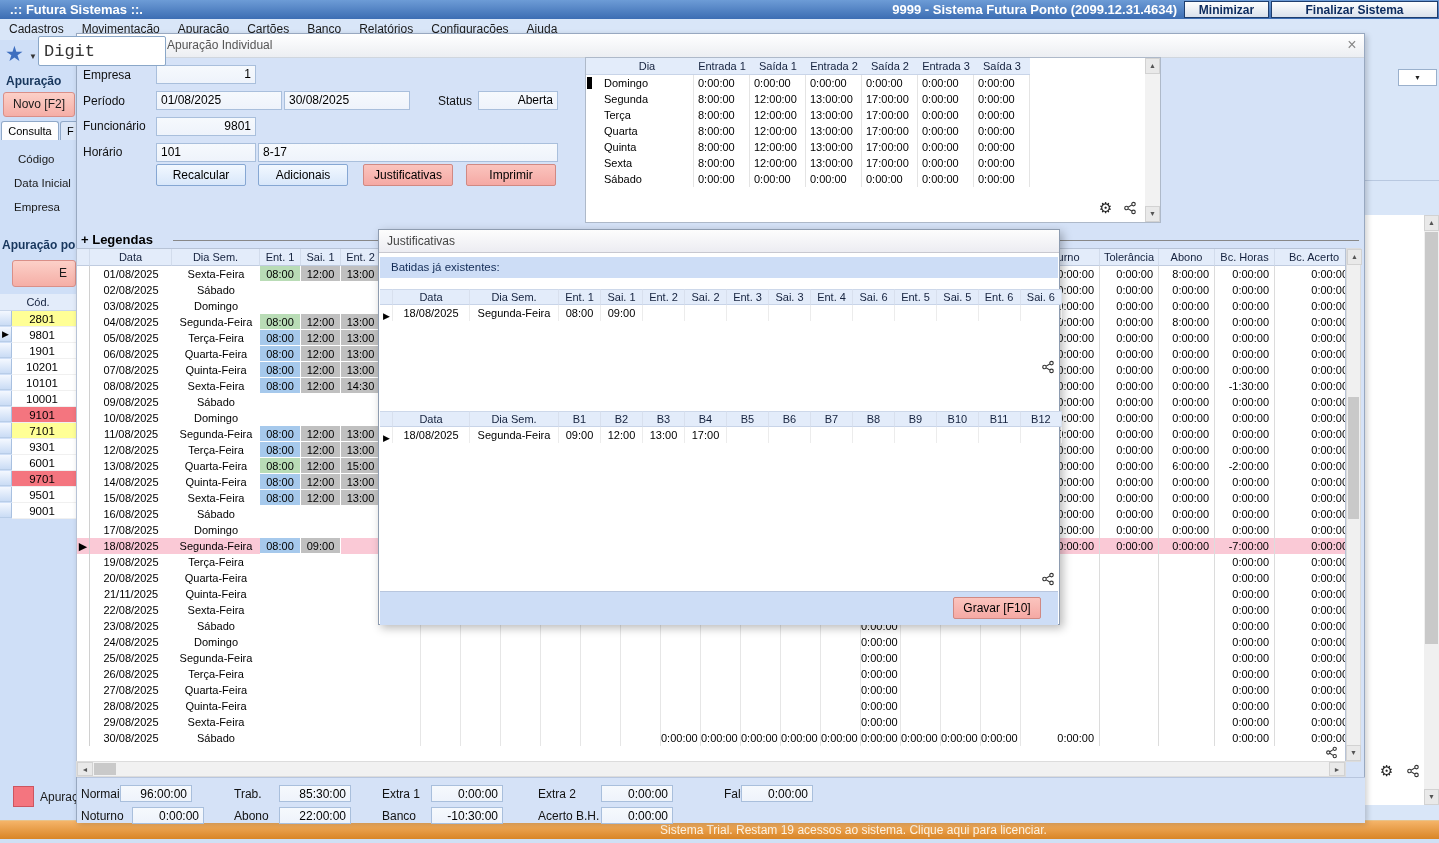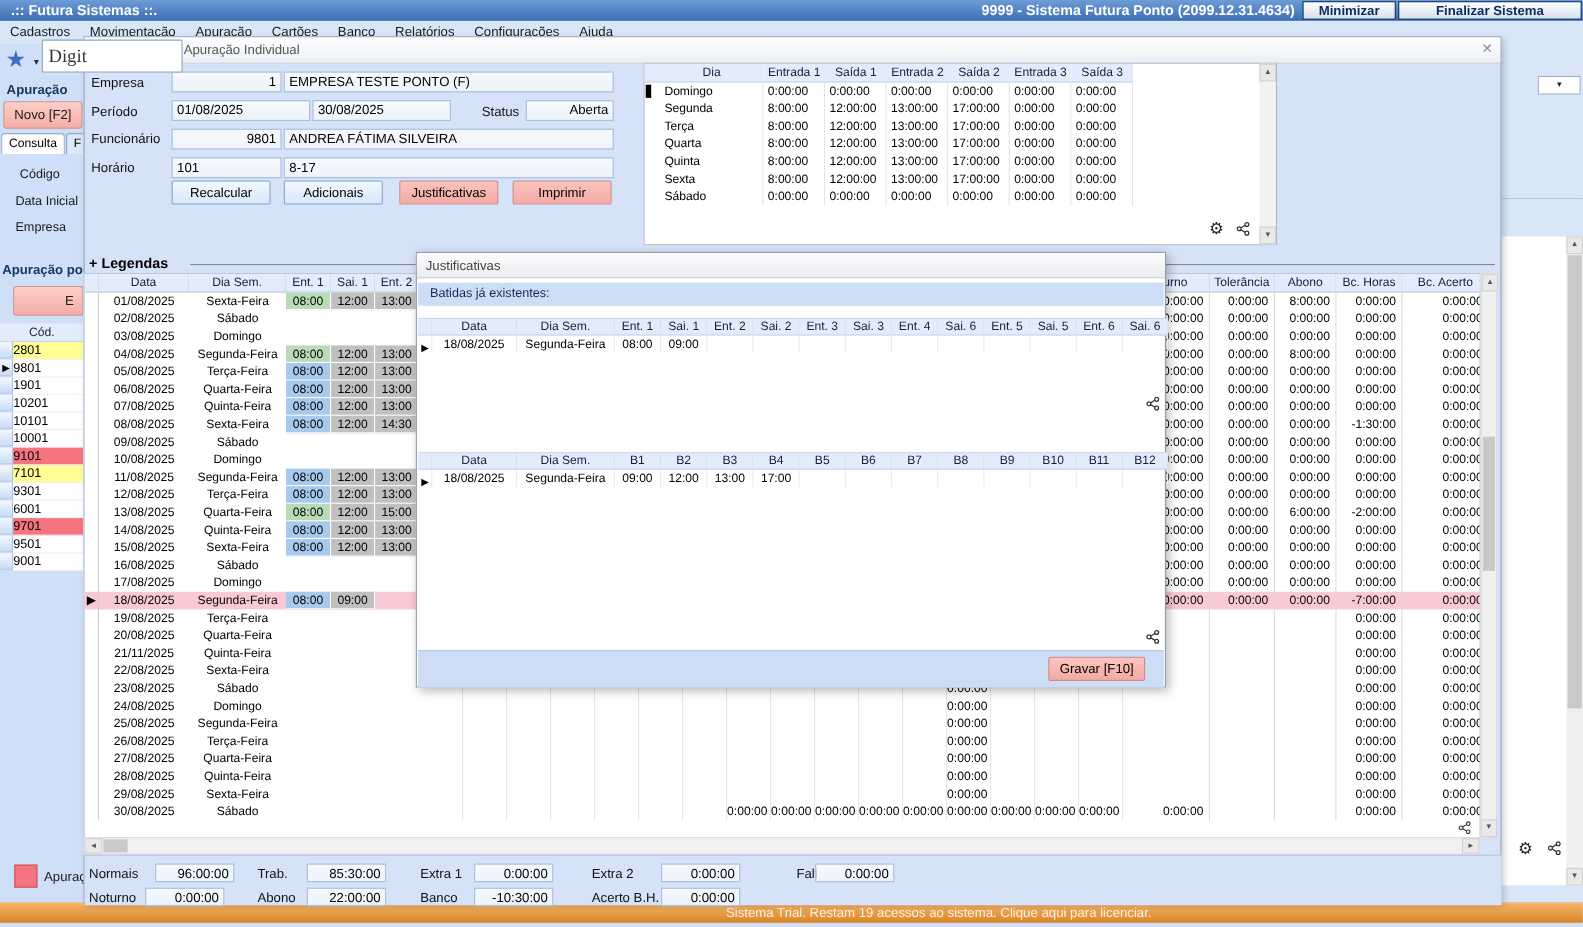--- a/index.html
+++ b/index.html
@@ -8,21 +8,21 @@
   
   #titlebar{left:0;top:0;width:1439px;height:19px;background:linear-gradient(180deg,#6d9cd6,#3c6db3);}
   #title-left{left:10px;top:2px;color:#fff;font-size:13px;font-weight:bold;}
   #title-right{right:262px;top:2px;color:#fff;font-size:13px;font-weight:bold;}
   .cap-btn{top:1px;height:17px;background:linear-gradient(180deg,#fdfefe,#d9e1ec);border:1px solid #1e3e6e;color:#0c2b5e;font-weight:bold;font-size:12px;text-align:center;line-height:16px;box-sizing:border-box;}
   #menubar{left:0;top:19px;width:1439px;height:21px;background:#d9e6f8;white-space:nowrap;}
   .mitem{display:inline-block;padding:0 9px;font-size:12px;line-height:21px;color:#1a1a1a;}
   
   #star-icon{left:5px;top:42px;font-size:21px;color:#3e6fbf;z-index:15;}
   #star-caret{left:29px;top:52px;font-size:8px;color:#333;z-index:15;}
-  #fav-input{left:38px;top:36px;width:116px;height:28px;border:1px solid #8aa7c8;border-radius:2px;background:#fff;font-size:17px;color:#333;padding:0 5px;z-index:15;font-family:Liberation Serif, serif;}
+  #fav-input{left:38px;top:36px;width:116px;height:28px;border:1px solid #8aa7c8;border-radius:2px;background:#fff;font-size:17px;color:#333;padding:0 5px;z-index:15;font-family:Liberation Mono, monospace;}
   
   #x-icon{left:1353px;top:40px;font-size:24px;font-weight:bold;color:#2b6cb8;}
   #headset-icon{left:1381px;top:40px;}
   #help-icon{left:1413px;top:41px;width:21px;height:21px;border-radius:50%;background:#2f6fc0;color:#fff;font-weight:bold;font-size:14px;text-align:center;line-height:21px;}
   #right-drop{left:1398px;top:69px;width:39px;height:17px;background:#fff;border:1px solid #9ab0cc;font-size:7px;color:#222;text-align:center;line-height:16px;box-sizing:border-box;}
   #right-blue{left:1365px;top:36px;width:74px;height:179px;background:#d9e6f8;}
   #right-line{left:1365px;top:180px;width:74px;height:1px;background:#b8c8e0;}
   #right-white{left:1365px;top:215px;width:74px;height:590px;background:#fff;}
   #right-blue2{left:1365px;top:805px;width:74px;height:15px;background:#d9e6f8;}
   .sb-v{width:15px;background:#f0f0f0;}
@@ -34,21 +34,21 @@
   #novo-btn{left:3px;top:92px;width:72px;height:25px;line-height:23px;}
   .tab{top:121px;height:19px;border:1px solid #8fa8c8;border-bottom:none;border-radius:3px 3px 0 0;font-size:11px;text-align:center;line-height:18px;box-sizing:border-box;}
   #tab-consulta{left:1px;width:58px;background:#fdfdfe;}
   #tab-2{left:60px;width:42px;background:#dce7f7;text-align:left;padding-left:6px;}
   .side-label{font-size:11.5px;color:#1a1a1a;}
   #sec2-title{left:2px;top:238px;font-size:12px;font-weight:bold;color:#17365d;white-space:nowrap;}
   #side-btn2{left:12px;top:260px;width:64px;height:27px;line-height:25px;text-align:right;padding-right:8px;}
   #cod-header{left:0;top:294px;width:76px;height:17px;background:#e3ecfa;border-bottom:1px solid #c9d6ea;font-size:11px;color:#14213d;text-align:center;line-height:16px;box-sizing:border-box;}
   #codes{left:0;top:311px;width:78px;}
   .codind{position:absolute;left:0;width:12px;height:15px;background:linear-gradient(180deg,#f4f8ff,#cadcf5);border-right:1px solid #a8c0e0;border-bottom:1px solid #b8cde8;box-sizing:border-box;}
-  .codval{position:absolute;left:12px;width:64px;height:16px;font-size:11.5px;text-align:left;padding-right:4px;line-height:16px;box-sizing:border-box;border-bottom:1px solid #f0f0f0;background:#fff;}
+  .codval{position:absolute;left:12px;width:64px;height:16px;font-size:11.5px;text-align:center;padding-right:4px;line-height:16px;box-sizing:border-box;border-bottom:1px solid #f0f0f0;background:#fff;}
   .code-y{background:var(--codey);} .code-r{background:var(--coder);}
   .rowarrow{position:absolute;font-size:9px;color:#000;}
   #legend-box{left:13px;top:786px;width:19px;height:19px;background:var(--coder);border:1px solid #cc5560;}
   #legend-label{left:40px;top:790px;font-size:12px;color:#1a1a1a;white-space:nowrap;}
   
   #dlgA{left:76px;top:33px;width:1289px;height:789px;background:#d5e2f7;border:1px solid #98a8c0;box-shadow:2px 2px 6px rgba(0,0,0,.2);z-index:10;box-sizing:border-box;}
   #dlgA-titlebar{left:0;top:0;width:100%;height:23px;background:linear-gradient(180deg,#ffffff,#eceef2);border-bottom:1px solid #d0d6de;}
   #dlgA-title{left:90px;top:4px;font-size:12px;color:#555;}
   #dlgA-close{left:1266px;top:2px;font-size:16px;color:#888;width:18px;text-align:center;}
   .flabel{font-size:12px;color:#111;}
@@ -179,31 +179,29 @@
 <div class="abs" id="legend-label">Apuração</div>
 
 <div class="abs" id="dlgA">
   <div class="abs" id="dlgA-titlebar">
     <div class="abs" id="dlgA-title">Apuração Individual</div>
     <div class="abs" id="dlgA-close">×</div>
   </div>
 
   <div class="abs flabel" style="left:6px;top:34px;">Empresa</div>
   <div class="abs fld fr" style="left:79px;top:31px;width:100px;">1</div>
-  <div class="abs fld" style="left:181px;top:31px;width:300px;">EMPRESA TESTE PONTO (F)</div>
 
   <div class="abs flabel" style="left:6px;top:60px;">Período</div>
   <div class="abs fld" style="left:79px;top:57px;width:126px;">01/08/2025</div>
   <div class="abs fld" style="left:207px;top:57px;width:126px;">30/08/2025</div>
   <div class="abs flabel" style="left:361px;top:60px;">Status</div>
   <div class="abs fld fr" style="left:401px;top:57px;width:80px;">Aberta</div>
 
   <div class="abs flabel" style="left:6px;top:85px;">Funcionário</div>
   <div class="abs fld fr" style="left:79px;top:83px;width:100px;">9801</div>
-  <div class="abs fld" style="left:181px;top:83px;width:300px;">ANDREA FÁTIMA SILVEIRA</div>
 
   <div class="abs flabel" style="left:6px;top:111px;">Horário</div>
   <div class="abs fld" style="left:79px;top:109px;width:100px;">101</div>
   <div class="abs fld" style="left:181px;top:109px;width:300px;">8-17</div>
 
   <div class="abs btn-blue" style="left:79px;top:130px;width:90px;">Recalcular</div>
   <div class="abs btn-blue" style="left:181px;top:130px;width:90px;">Adicionais</div>
   <div class="abs btn-red" style="left:286px;top:130px;width:90px;">Justificativas</div>
   <div class="abs btn-red" style="left:389px;top:130px;width:90px;">Imprimir</div>
 
@@ -1213,21 +1211,21 @@
       <g fill="none" stroke="#333" stroke-width="1.3">
         <circle cx="12" cy="3.5" r="2"></circle>
         <circle cx="4" cy="8" r="2"></circle>
         <circle cx="12" cy="12.5" r="2"></circle>
         <path d="M6 7l4-2.5M6 9l4 2.5"></path>
       </g>
     </svg>
 
   <div class="abs" id="summary">
     <div class="slabel" style="left:4px;top:9px;">Normais</div>
-    <div class="sfld" style="left:64px;top:7px;">96:00:00</div>
+    <div class="sfld" style="left:43px;top:7px;">96:00:00</div>
     <div class="slabel" style="left:157px;top:9px;">Trab.</div>
     <div class="sfld" style="left:202px;top:7px;">85:30:00</div>
     <div class="slabel" style="left:305px;top:9px;">Extra 1</div>
     <div class="sfld" style="left:354px;top:7px;">0:00:00</div>
     <div class="slabel" style="left:461px;top:9px;">Extra 2</div>
     <div class="sfld" style="left:524px;top:7px;">0:00:00</div>
     <div class="slabel" style="left:647px;top:9px;">Falta</div>
     <div class="sfld" style="left:664px;top:7px;">0:00:00</div>
     <div class="slabel" style="left:4px;top:31px;">Noturno</div>
     <div class="sfld" style="left:55px;top:29px;">0:00:00</div>

